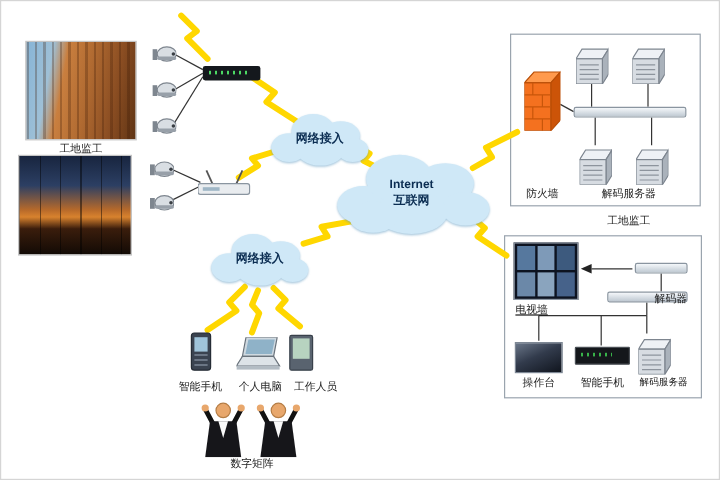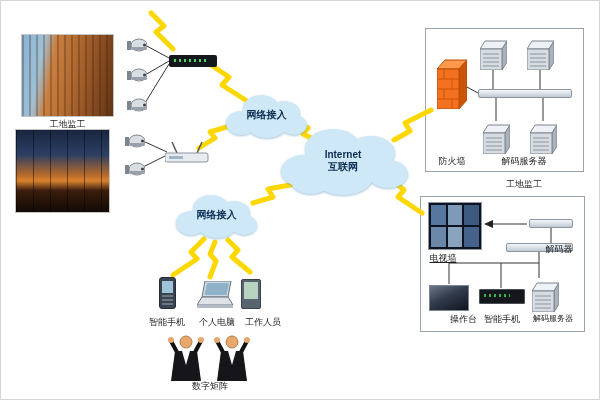--- a/index.html
+++ b/index.html
@@ -249,21 +249,21 @@
     <div></div>
       <div></div>
     <div></div>
       <div></div>
   </div>
   <div class="lbl" style="left:415px;top:252px;width:54px;text-decoration:underline;">电视墙</div>
   <div class="lbl" style="left:534px;top:203px;width:48px;margin-top:40px;">解码器</div>
   <div class="dev bar" id="bar-decoder"></div>
   <div class="dev bar" id="bar-bottom"></div>
   <div class="dev console"></div>
-  <div class="lbl" style="left:420px;top:313px;width:56px;text-align:right;">操作台</div>
+  <div class="lbl" style="left:420px;top:313px;width:56px;">操作台</div>
   <div class="dev matrix">
       <i></i>
     </div>
   <div class="lbl" style="left:472px;top:313px;width:58px;">智能手机</div>
   <span class="server" style="left:531px;top:278px;">
   <svg width="27" height="33" viewBox="0 0 27 33">
     <polygon points="0,12 5,4 27,4 22,12" fill="#eef1f5" stroke="#7d858f"></polygon>
     <polygon points="22,12 27,4 27,25 22,33" fill="#aab2bb" stroke="#7d858f"></polygon>
     <rect x="0" y="12" width="22" height="21" fill="#d7dce2" stroke="#7d858f"></rect>
     <path d="M3,17 h16 M3,21 h16 M3,25 h16 M3,29 h16" stroke="#8d949d" stroke-width="1"></path>

